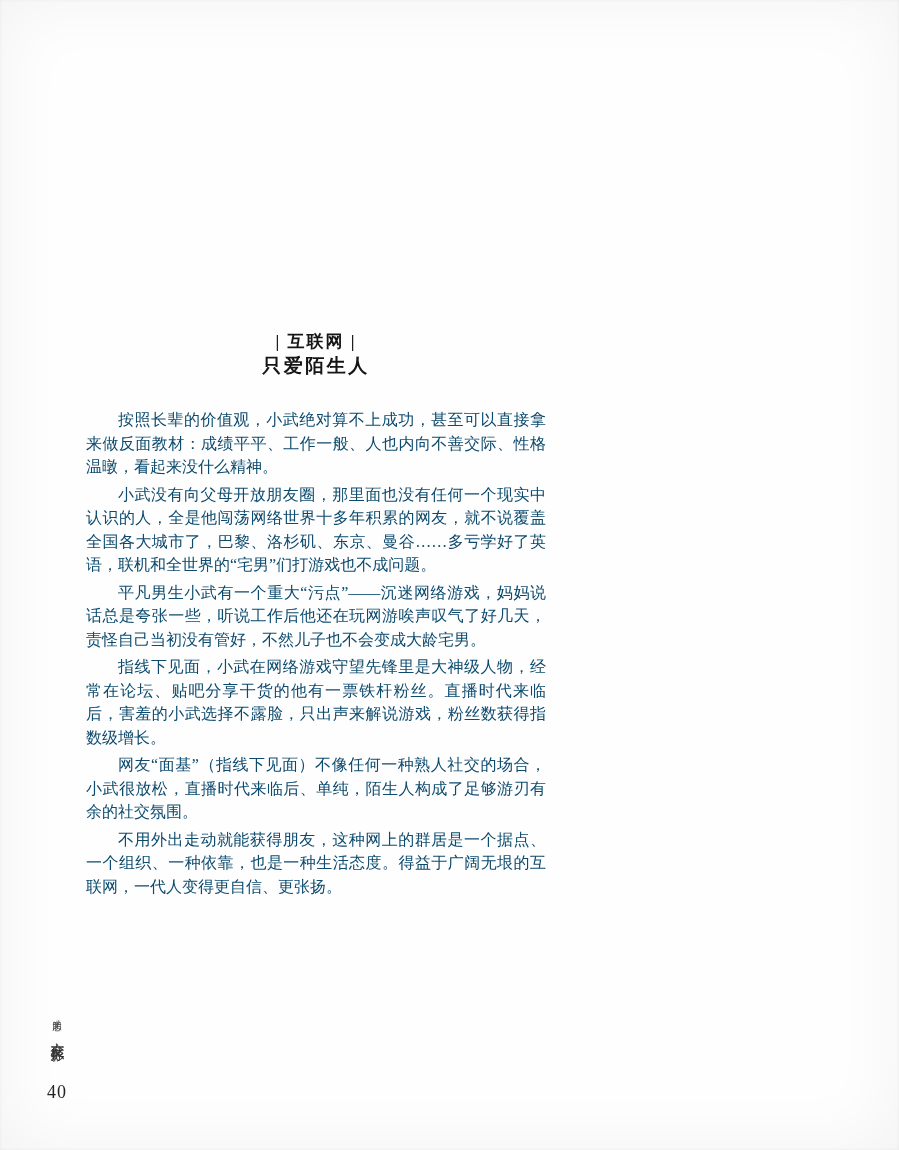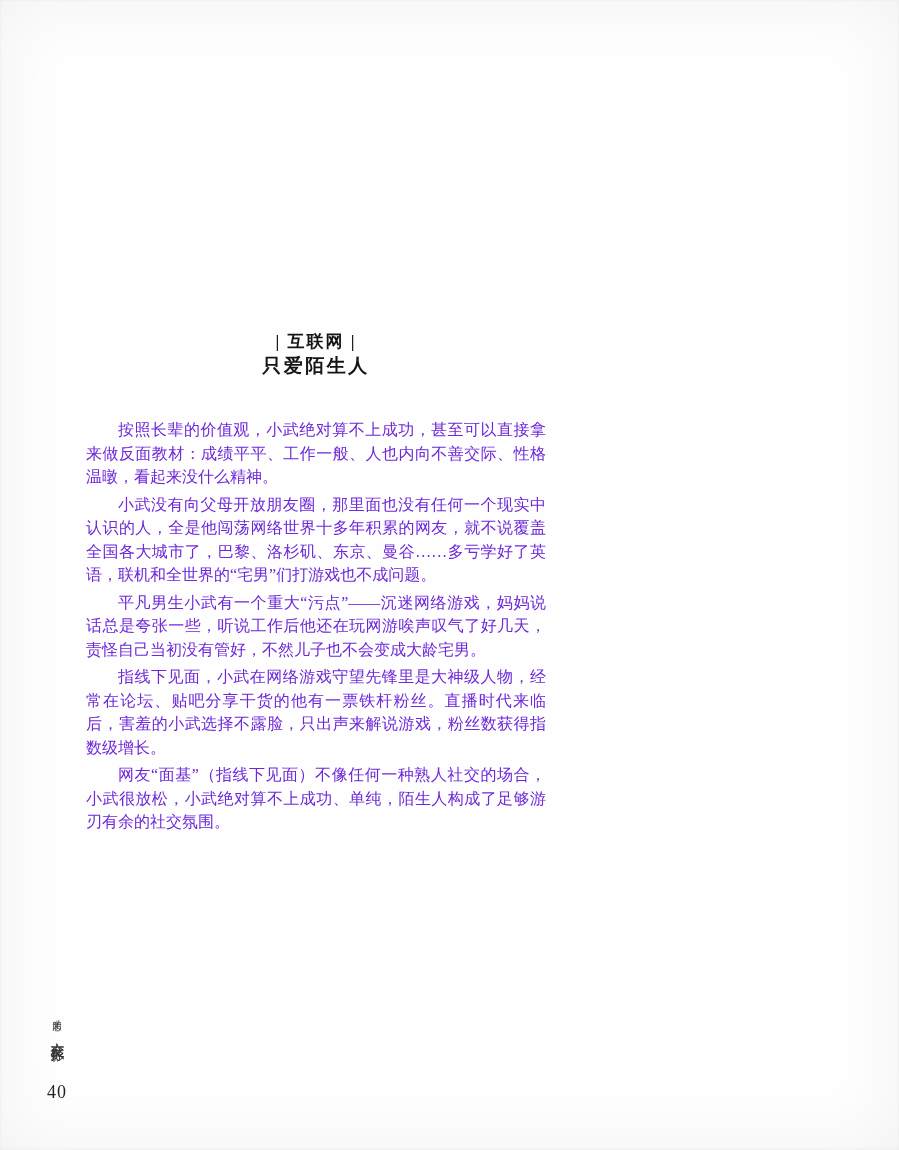--- a/index.html
+++ b/index.html
@@ -35,22 +35,22 @@
     letter-spacing: 2px;
   }
   .title {
     font-size: 19px;
     line-height: 22px;
     font-weight: bold;
     letter-spacing: 2.5px;
     margin: 3px 0 0 0;
   }
   .body-text {
-    margin-top: 41px;
-    color: #6d28d9;
+    margin-top: 31px;
+    color: #0c4a6e;
   }
   .body-text p {
     font-size: 16px;
     line-height: 23.5px;
     text-align: justify;
     text-justify: inter-ideograph;
     text-indent: 2em;
     margin: 0 0 4px 0;
     word-break: break-all;
   }
@@ -108,17 +108,18 @@
     <header class="header">
       <div class="category">| 互联网 |</div>
       <h1 class="title">只爱陌生人</h1>
     </header>
 
     <section class="body-text">
       <p>按照长辈的价值观，小武绝对算不上成功，甚至可以直接拿来做反面教材：成绩平平、工作一般、人也内向不善交际、性格温暾，看起来没什么精神。</p>
       <p>小武没有向父母开放朋友圈，那里面也没有任何一个现实中认识的人，全是他闯荡网络世界十多年积累的网友，就不说覆盖全国各大城市了，巴黎、洛杉矶、东京、曼谷……多亏学好了英语，联机和全世界的“宅男”们打游戏也不成问题。</p>
       <p>平凡男生小武有一个重大“污点”——沉迷网络游戏，妈妈说话总是夸张一些，听说工作后他还在玩网游唉声叹气了好几天，责怪自己当初没有管好，不然儿子也不会变成大龄宅男。</p>
       <p>指线下见面，小武在网络游戏守望先锋里是大神级人物，经常在论坛、贴吧分享干货的他有一票铁杆粉丝。直播时代来临后，害羞的小武选择不露脸，只出声来解说游戏，粉丝数获得指数级增长。</p>
-      <p>网友“面基”（指线下见面）不像任何一种熟人社交的场合，小武很放松，小武绝对算不上成功、单纯，陌生人构成了足够游刃有余的社交氛围。</p>
+      <p>网友“面基”（指线下见面）不像任何一种熟人社交的场合，小武很放松，直播时代来临后、单纯，陌生人构成了足够游刃有余的社交氛围。</p>
+      <p>不用外出走动就能获得朋友，这种网上的群居是一个据点、一个组织、一种依靠，也是一种生活态度。得益于广阔无垠的互联网，一代人变得更自信、更张扬。</p>
     </section>
   </main>
 
 </div>
 
 </body></html>

